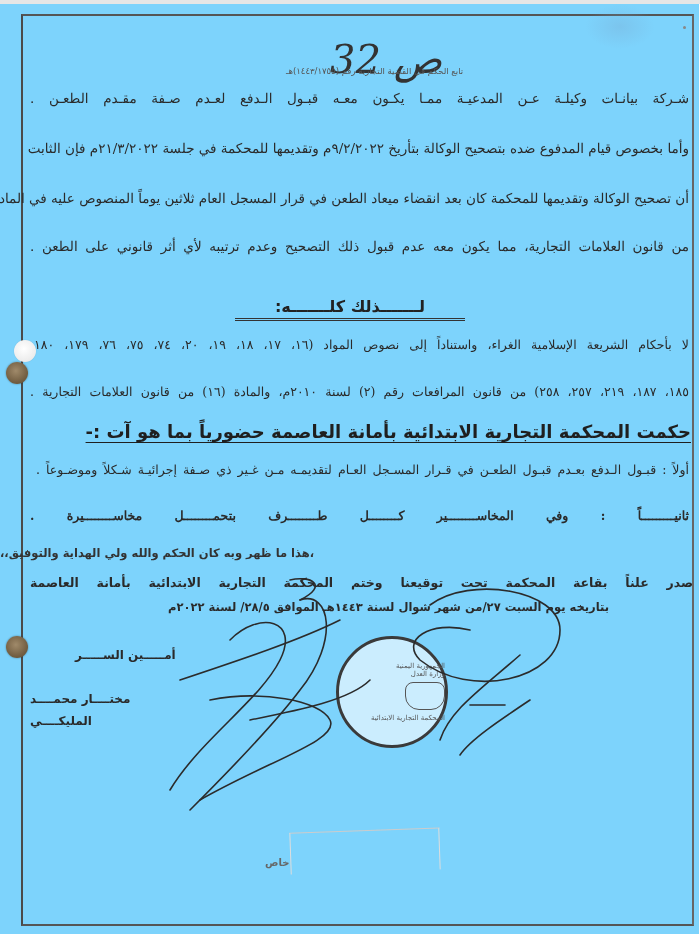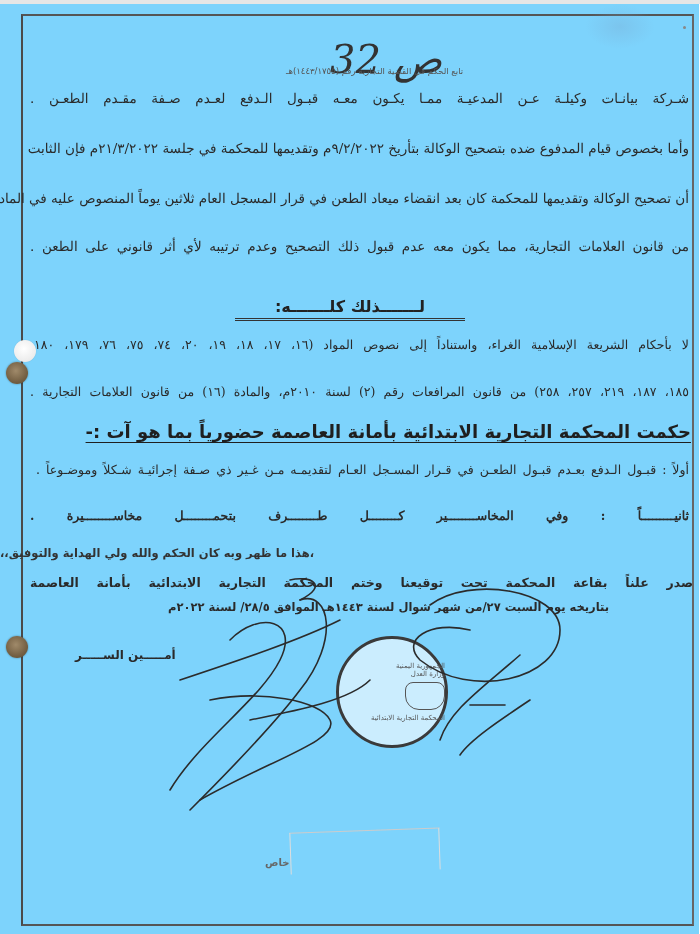--- a/index.html
+++ b/index.html
@@ -156,20 +156,21 @@
   <div class="line bold-line" style="top:600px; right:90px; font-size:11.5px;">بتاريخه يوم السبت ٢٧/من شهر شوال لسنة ١٤٤٣هـ الموافق ٢٨/٥/ لسنة ٢٠٢٢م</div>
 
   <div class="binder-hole light" style="left:14px; top:340px;"></div>
   <div class="binder-hole" style="left:6px; top:362px;"></div>
   <div class="binder-hole" style="left:6px; top:636px;"></div>
 
 
   <div class="sig-block" style="left:30px; top:644px; width:160px; text-align:left;">
     <div style="padding-left:45px;">أمـــــين الســـــر</div>
     <div style="height:22px;"></div>
+    <div>مختــــار محمــــد المليكــــي</div>
   </div>
 
   <div class="stamp">
     <div>الجمهورية اليمنية</div>
     <div>وزارة العدل</div>
     <div class="emblem"></div>
     <div>المحكمة التجارية الابتدائية</div>
   </div>
 
   <svg class="signature-svg" width="700" height="934">

